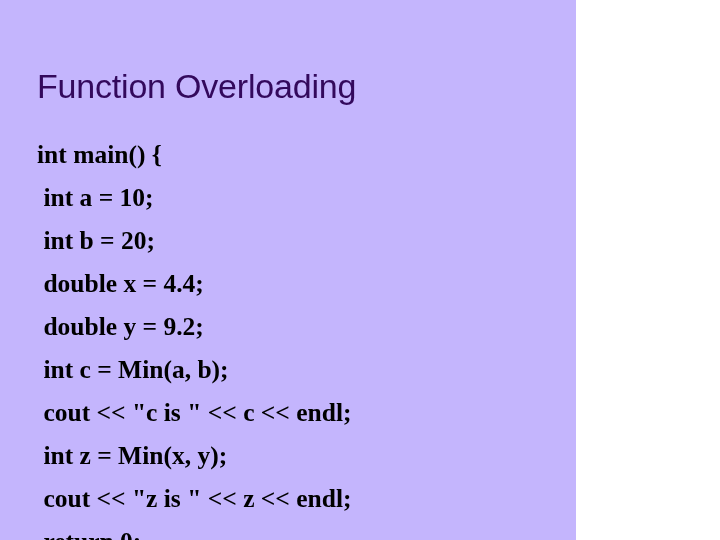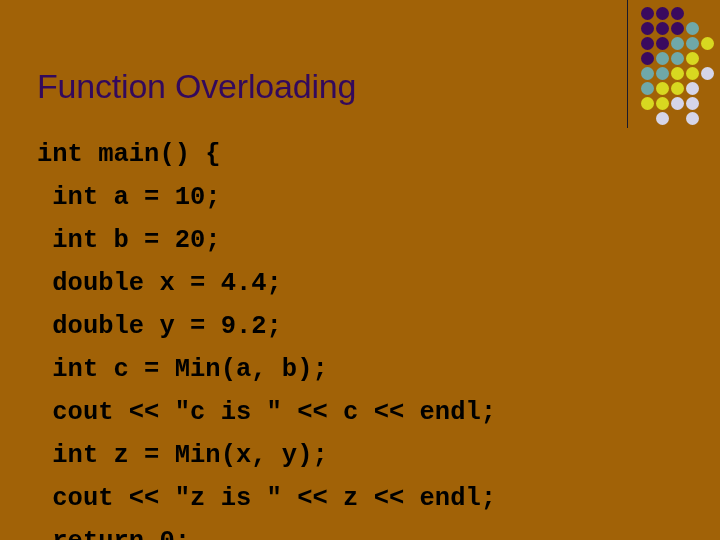--- a/index.html
+++ b/index.html
@@ -11,23 +11,23 @@
     width: 720px;
     height: 540px;
     overflow: hidden;
     position: relative;
     font-family: "Liberation Sans", sans-serif;
   }
 
   #slide {
     position: absolute;
     left: 0; top: 0;
-    width: 720px;
+    width: 576px;
     height: 540px;
-    background: #a16207;
+    background: #c4b5fd;
     overflow: hidden;
   }
 
   
   #header-divider {
     position: absolute;
     left: 627px;
     top: 0px;
     width: 1px;
     height: 128px;
@@ -75,20 +75,21 @@
     font-weight: bold;
     line-height: 43px;
     color: #000000;
     white-space: pre;
     letter-spacing: 0px;
   }
   .code-line {
     display: block;
     height: 43px;
     white-space: pre;
+    font-family: Liberation Serif, serif;
   }
 </style>
 </head>
 <body>
 
 <div id="slide">
 
   <div id="header-divider"></div>
 
   <div id="dot-grid">

